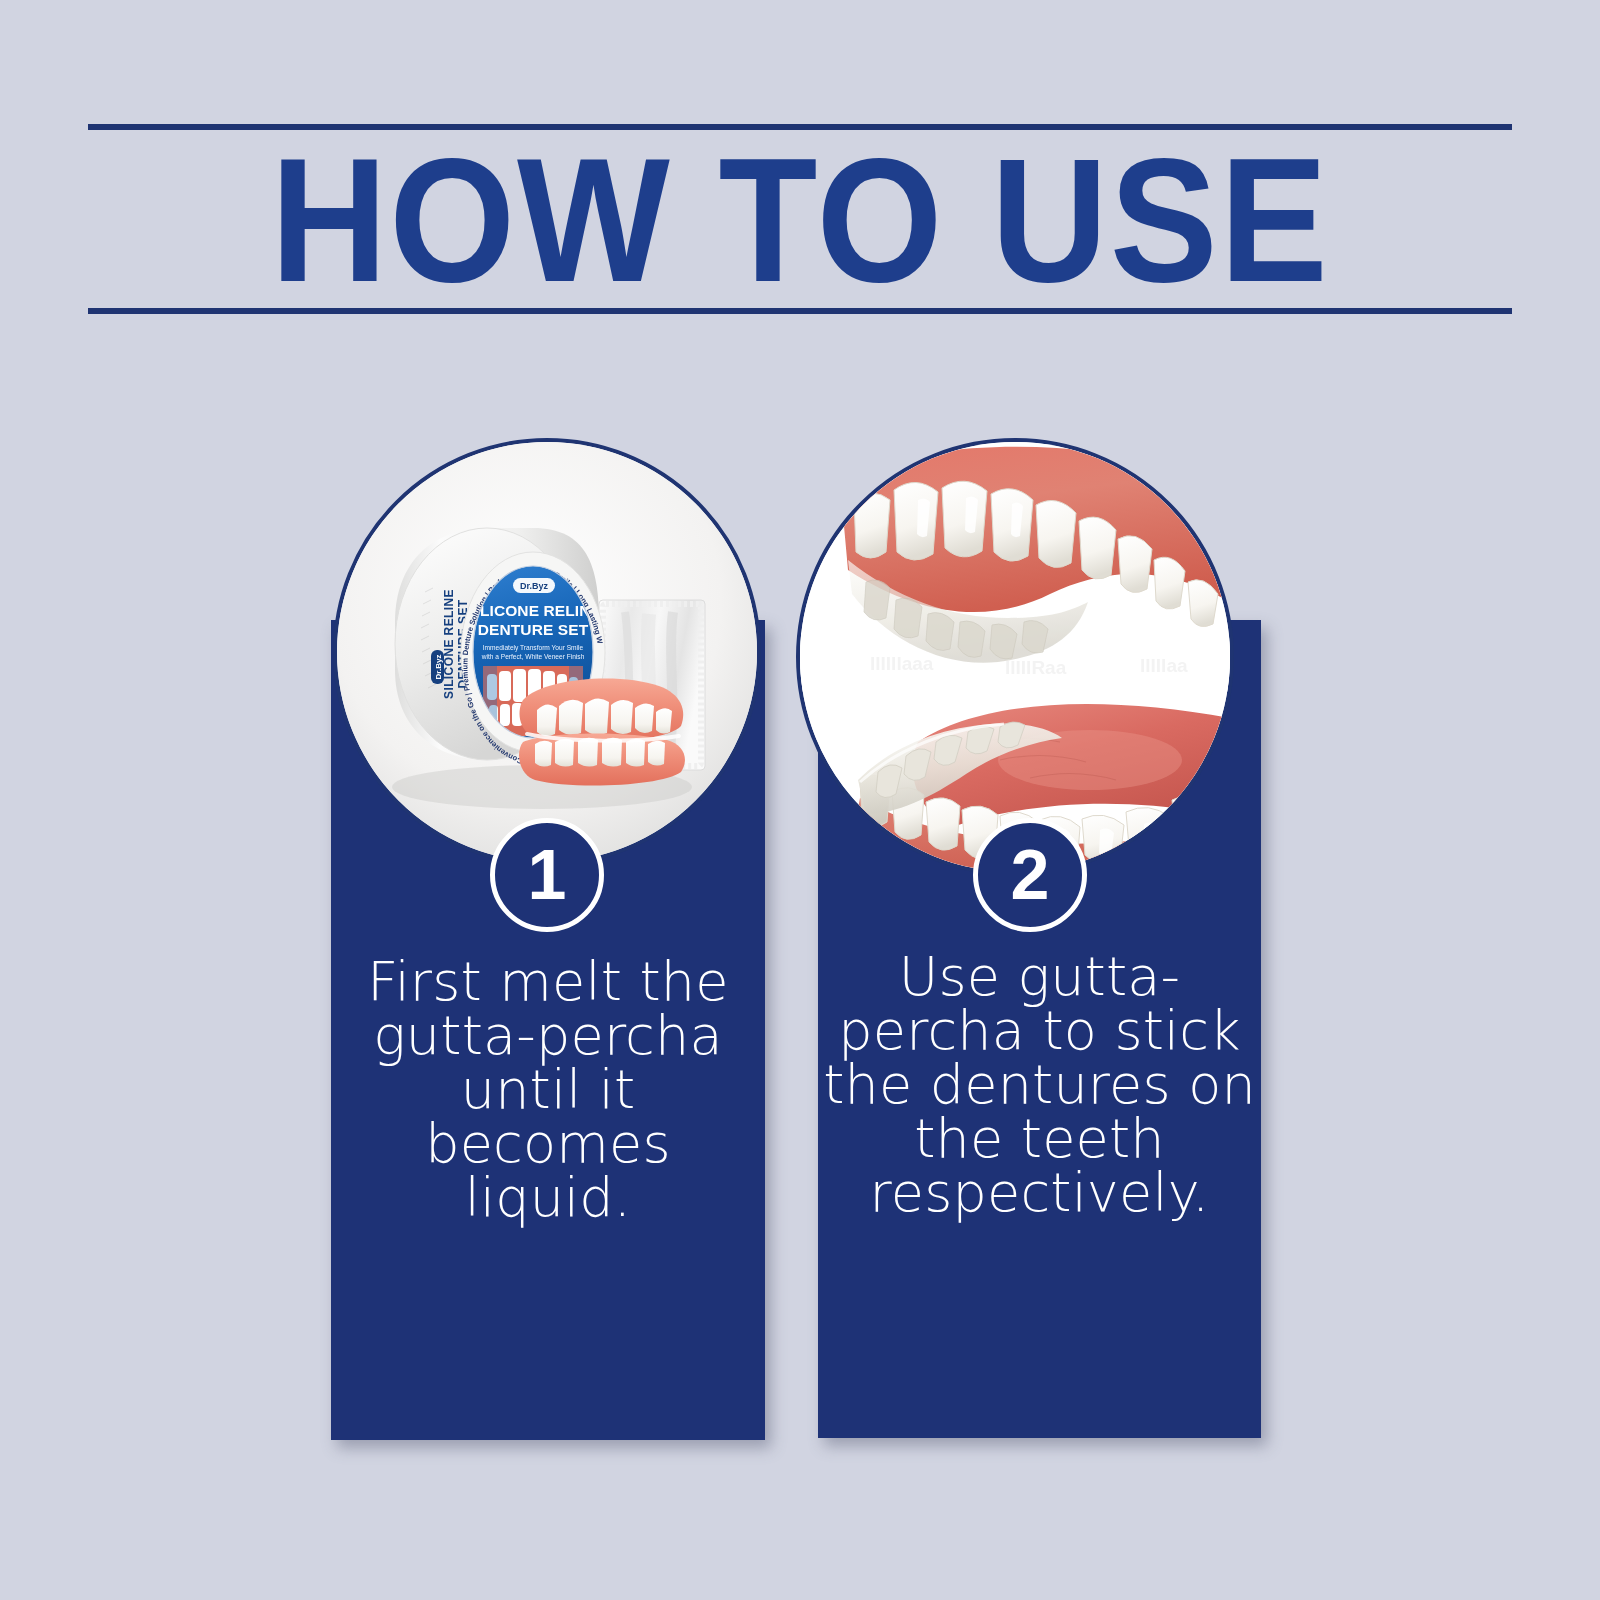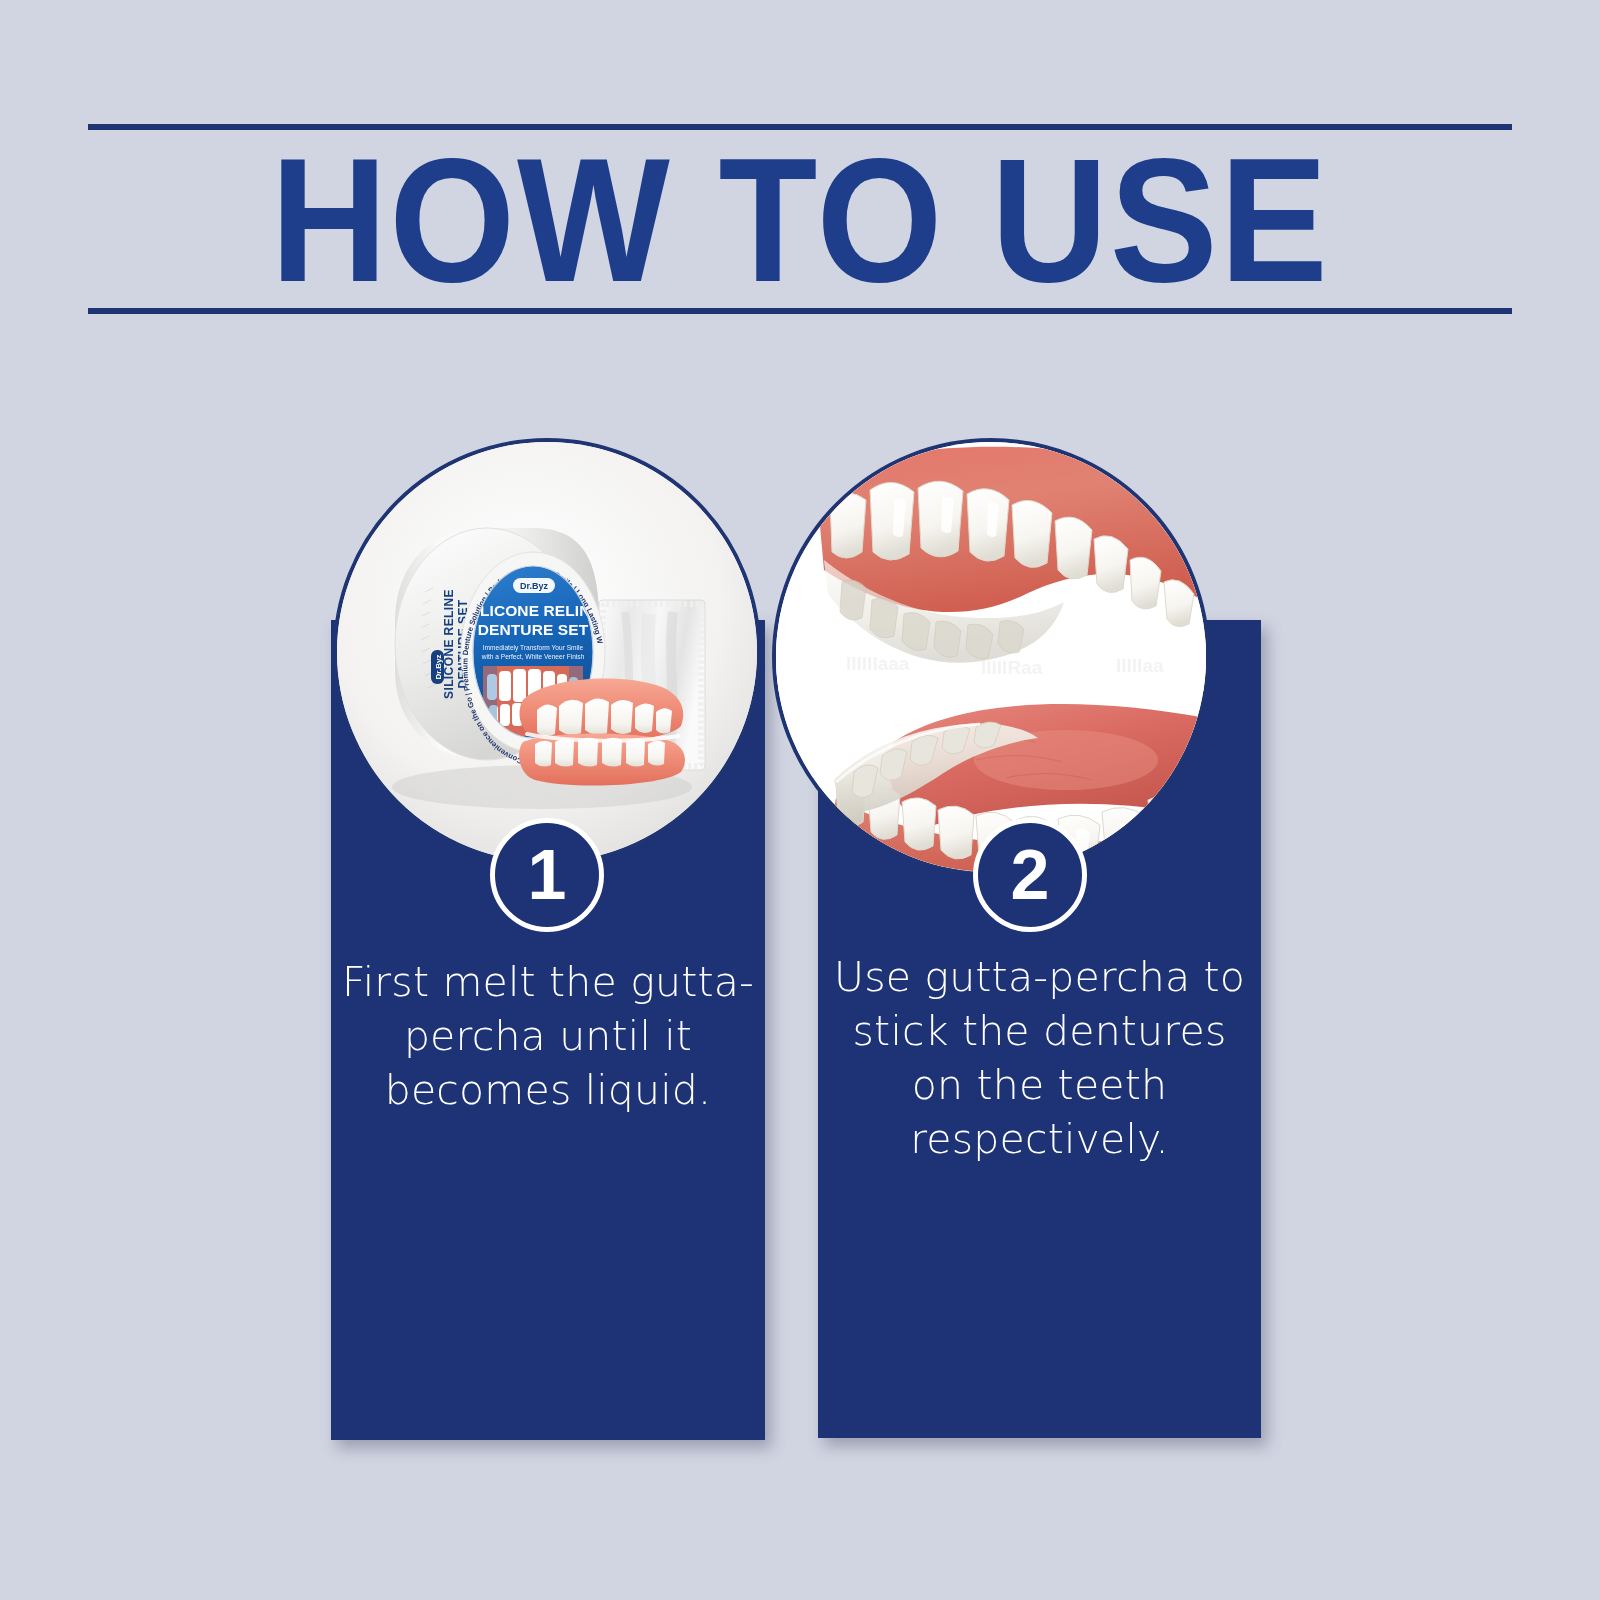--- a/index.html
+++ b/index.html
@@ -67,21 +67,21 @@
     box-sizing: border-box;
     background: #f2f2f2;
   }
   #photo-1 {
     left: 333px;
     top: 438px;
     width: 428px;
     height: 428px;
   }
   #photo-2 {
-    left: 772px;
+    left: 796px;
     top: 438px;
     width: 438px;
     height: 438px;
   }
 
   .badge {
     position: absolute;
     width: 114px;
     height: 114px;
     border-radius: 50%;
@@ -100,21 +100,21 @@
   #badge-1 { left: 490px; top: 818px; }
   #badge-2 { left: 973px; top: 818px; }
 
   .card-caption {
     position: absolute;
     width: 100%;
     text-align: center;
     color: #ffffff;
     font-family: "DejaVu Sans", sans-serif;
     font-weight: 300;
-    font-size: 41px;
+    font-size: 54px;
     line-height: 54px;
     letter-spacing: 0.2px;
     padding: 0 4px;
     box-sizing: border-box;
   }
   #caption-1 { left: 0; top: 335px; }
   #caption-2 { left: 0; top: 330px; }
 
   svg { display: block; }
 </style>

